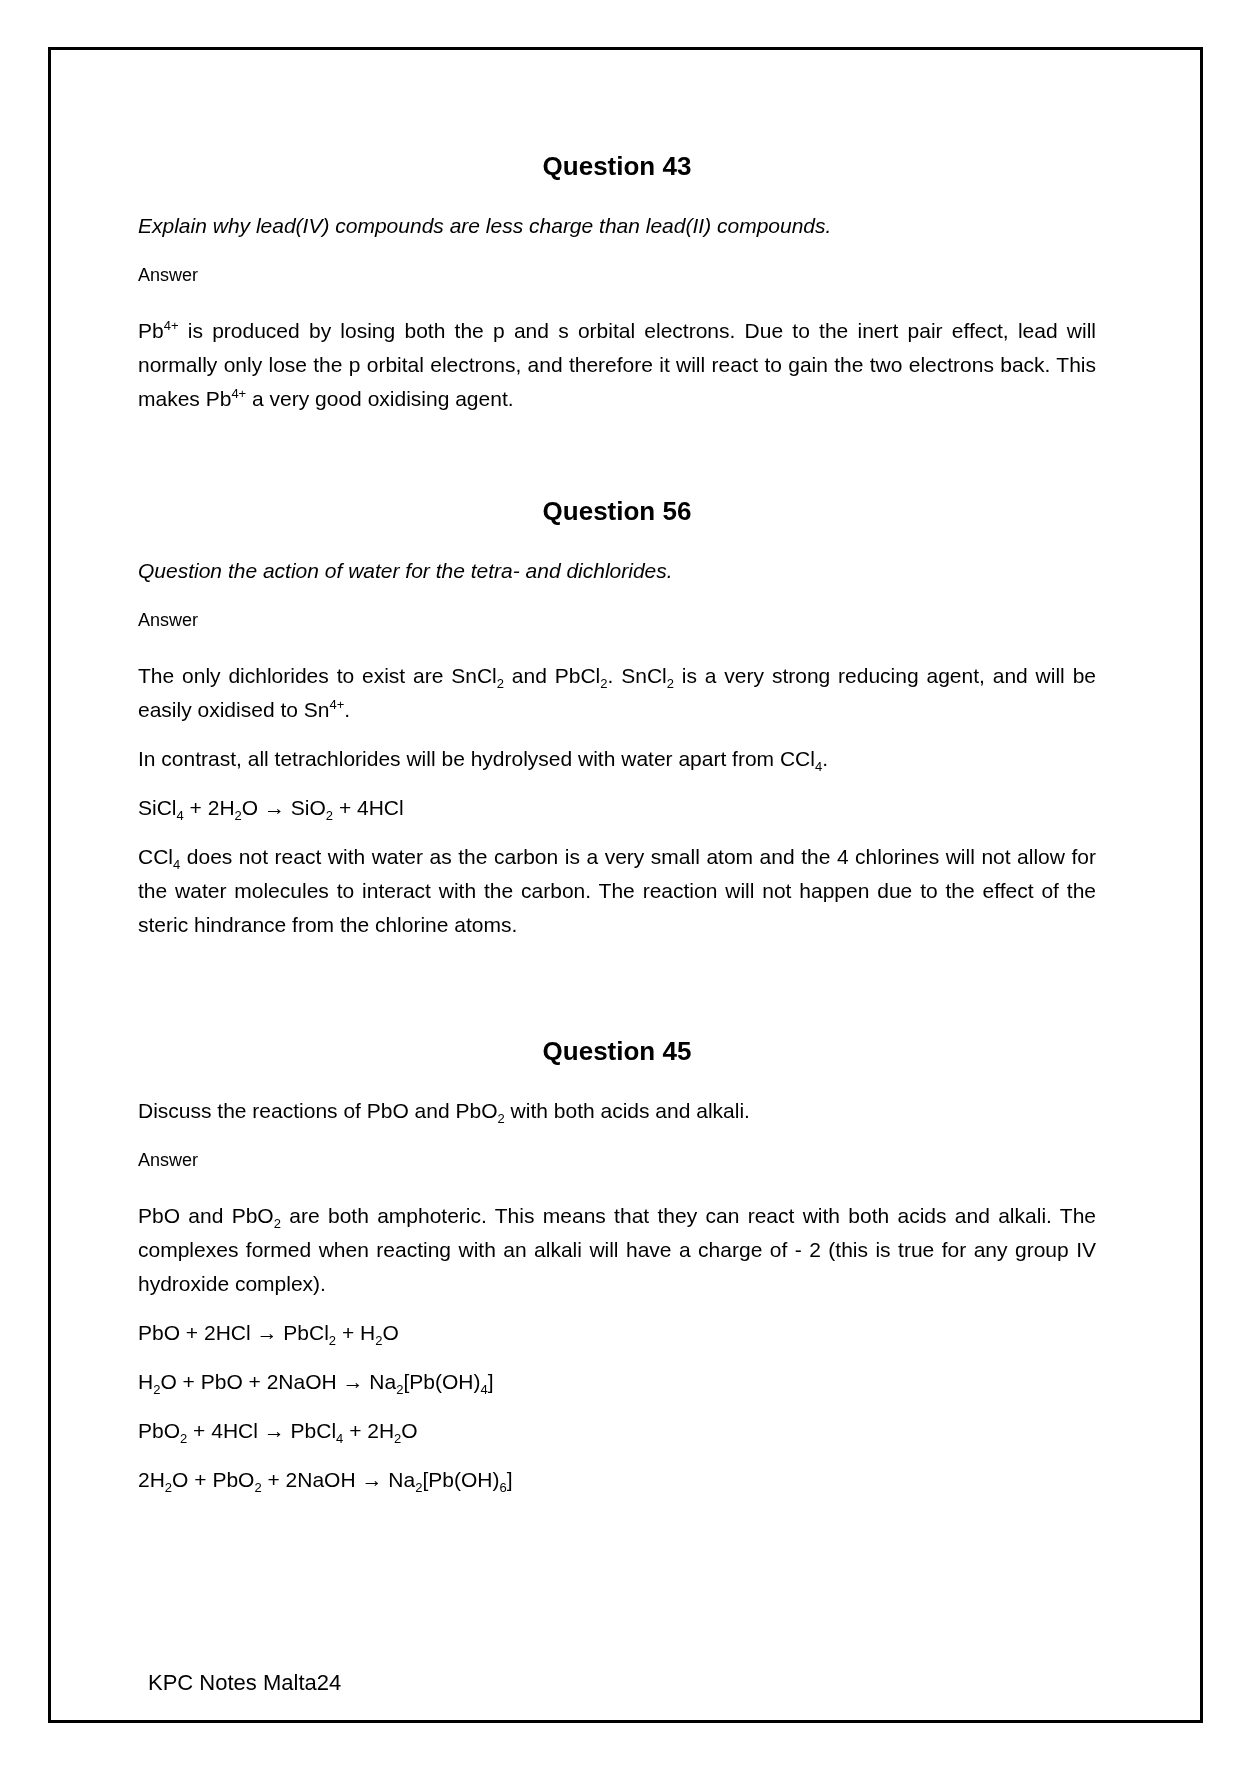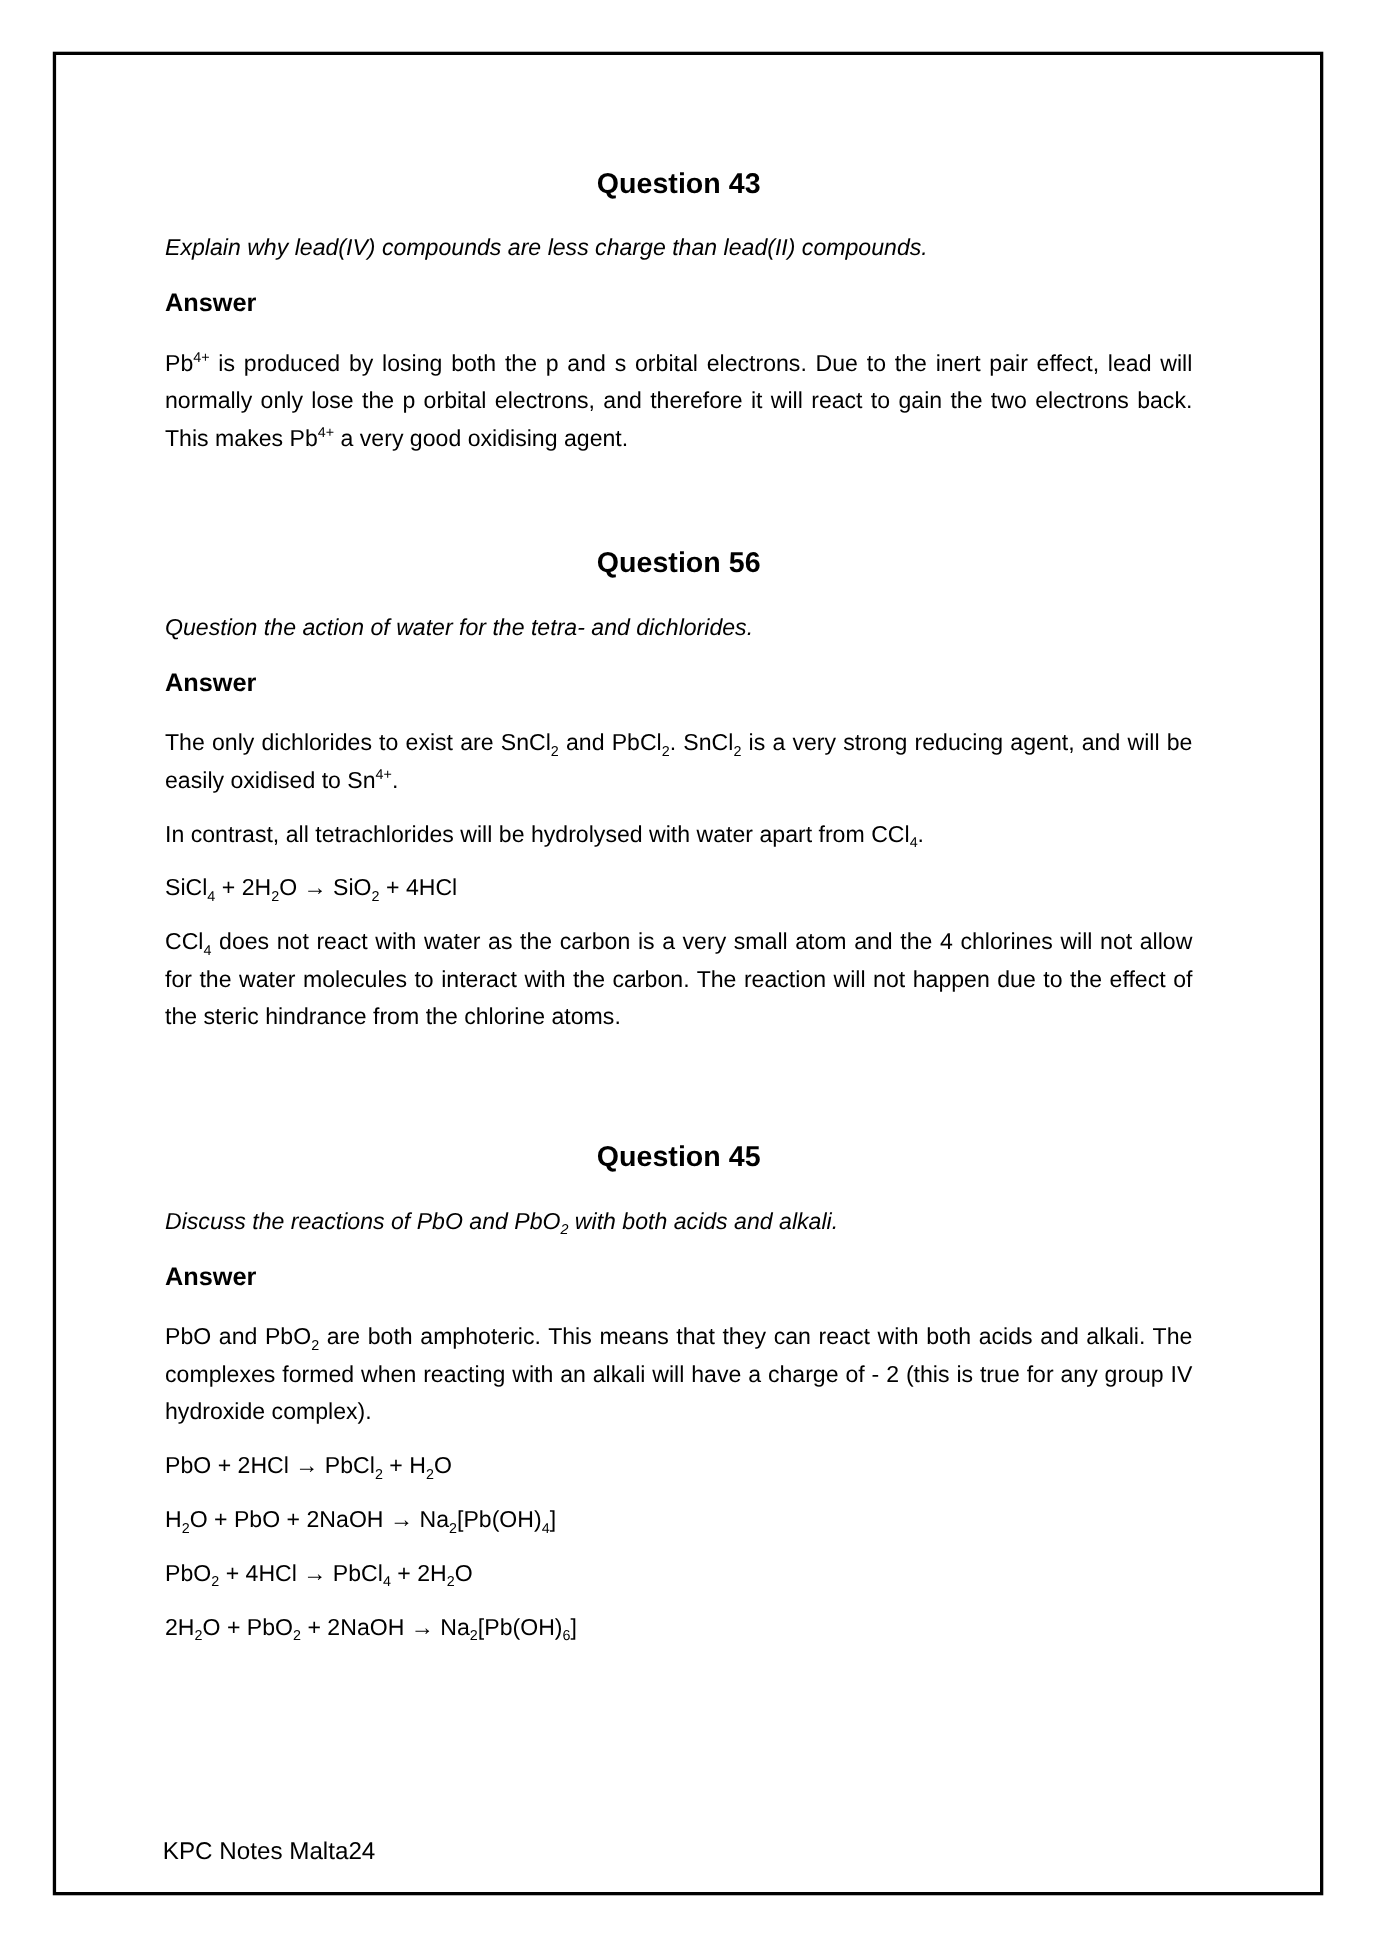--- a/index.html
+++ b/index.html
@@ -24,41 +24,40 @@
     height: 1676px;
     border: 3px solid #000000;
     box-sizing: border-box;
   }
   .content {
     position: absolute;
     left: 134px;
     top: 0;
     width: 966px;
   }
-  .qsection { margin: 16px; }
+  .qsection { margin: 4px; }
   .qsection.s1 { margin-top: 149px; }
   .qsection.s2 { margin-top: 78px; }
   .qsection.s3 { margin-top: 92px; }
   .q-title {
     font-size: 26px;
     font-weight: 700;
     line-height: 34px;
     text-align: center;
     margin: 0 0 26px 0;
   }
   .question {
     font-size: 21px;
     line-height: 34px;
     margin: 0 0 15px 0;
-    font-style: italic;
   }
   .question.italic { font-style: italic; }
   .answer-label {
-    font-size: 23px;
-    font-weight: 700;
+    font-size: 18px;
+    font-weight: 400;
     line-height: 34px;
     margin: 0 0 22px 0;
   }
   .body-par {
     font-size: 21px;
     line-height: 34px;
     text-align: justify;
     margin: 0 0 15px 0;
   }
   .equation {

